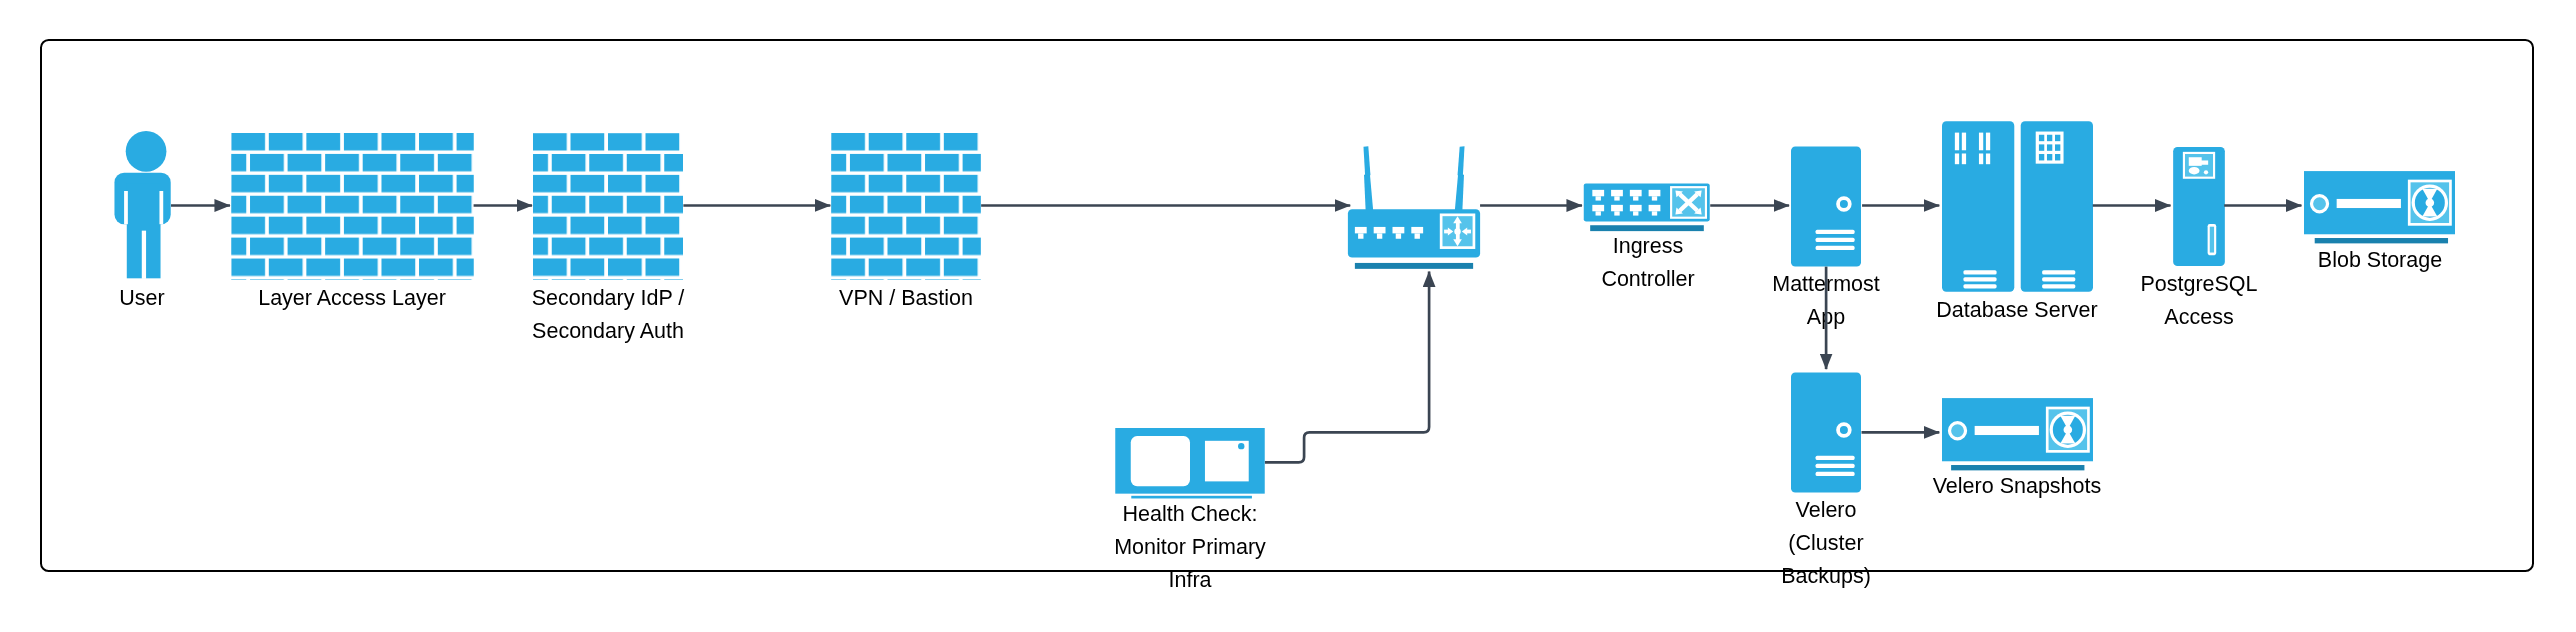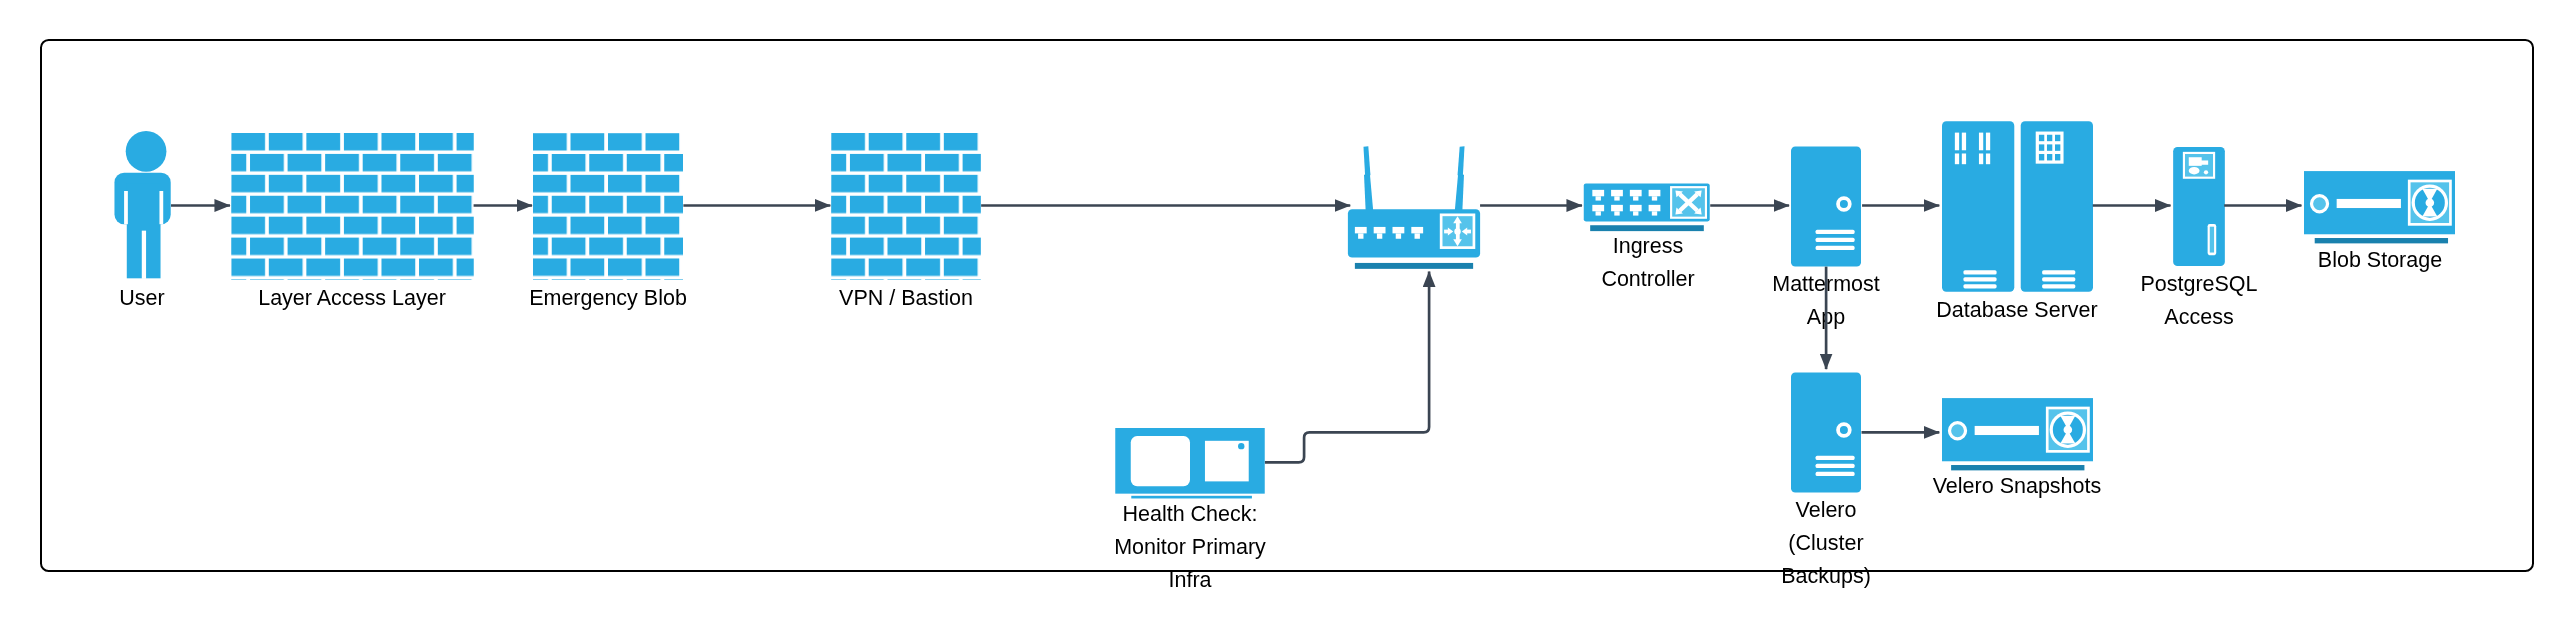--- a/index.html
+++ b/index.html
@@ -64,21 +64,22 @@
 
 <svg class="icon" style="left:231px;top:133px" width="243" height="147" viewBox="0 0 452 274">
   <rect x="0" y="0" width="452" height="274" fill="url(#brick)"></rect>
 </svg>
 <div class="lbl" style="left:191px;top:282px">Layer Access Layer</div>
 
 <svg class="icon" style="left:533px;top:133px" width="150" height="147" viewBox="0 0 280 274">
   <rect x="0" y="0" width="280" height="274" fill="url(#brick)"></rect>
 </svg>
 <div class="lbl" style="left:447px;top:282px">
-  <div>Emergency Blob</div>
+  <div>Secondary IdP /</div>
+  <div>Secondary Auth</div>
 </div>
 
 <svg class="icon" style="left:831px;top:133px" width="150" height="147" viewBox="0 0 279 274">
   <rect x="0" y="0" width="279" height="274" fill="url(#brick)"></rect>
 </svg>
 <div class="lbl" style="left:745px;top:282px">VPN / Bastion</div>
 
 <svg class="icon" style="left:1344px;top:142px" width="140" height="129" viewBox="0 0 260 240">
   <g fill="#29ABE2">
     <polygon points="40,127 54,127 48,60 37,61"></polygon>

